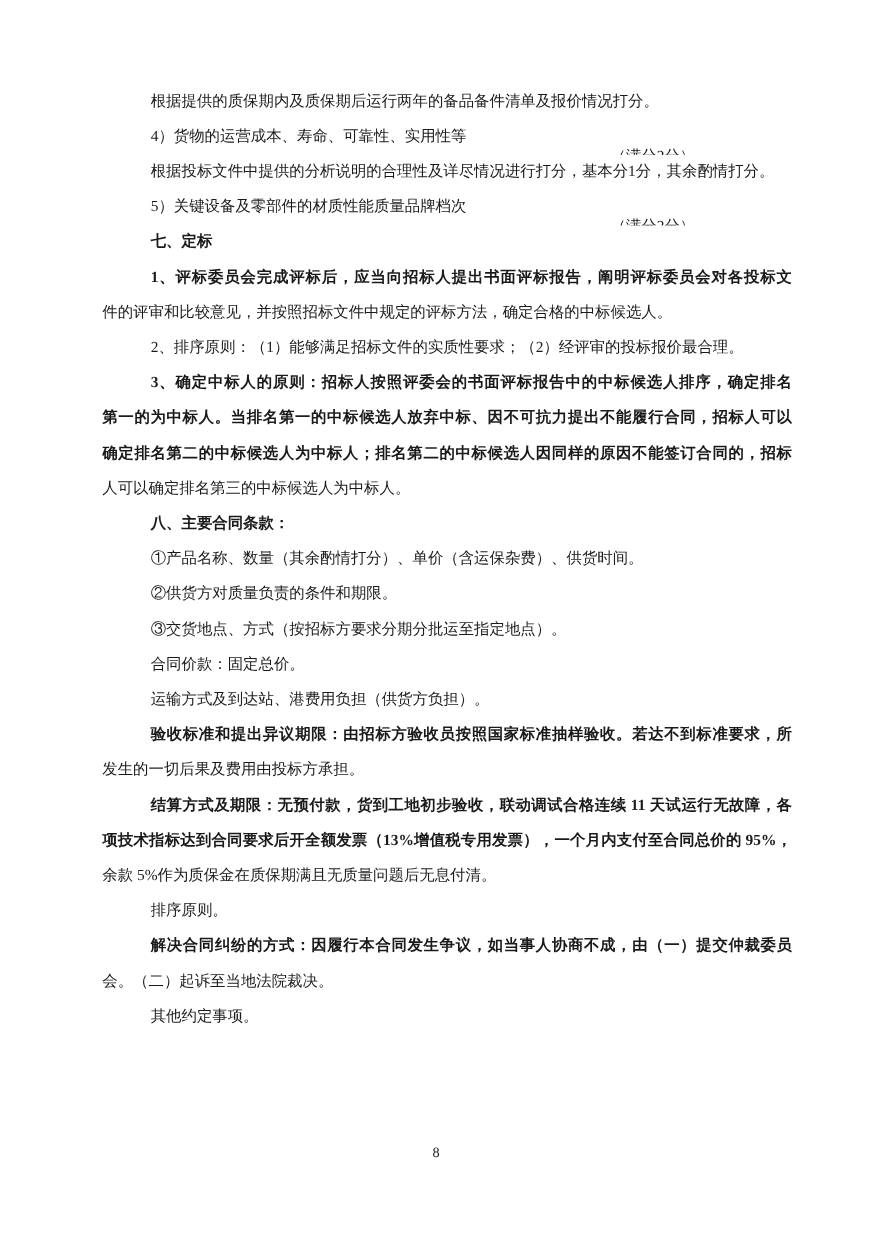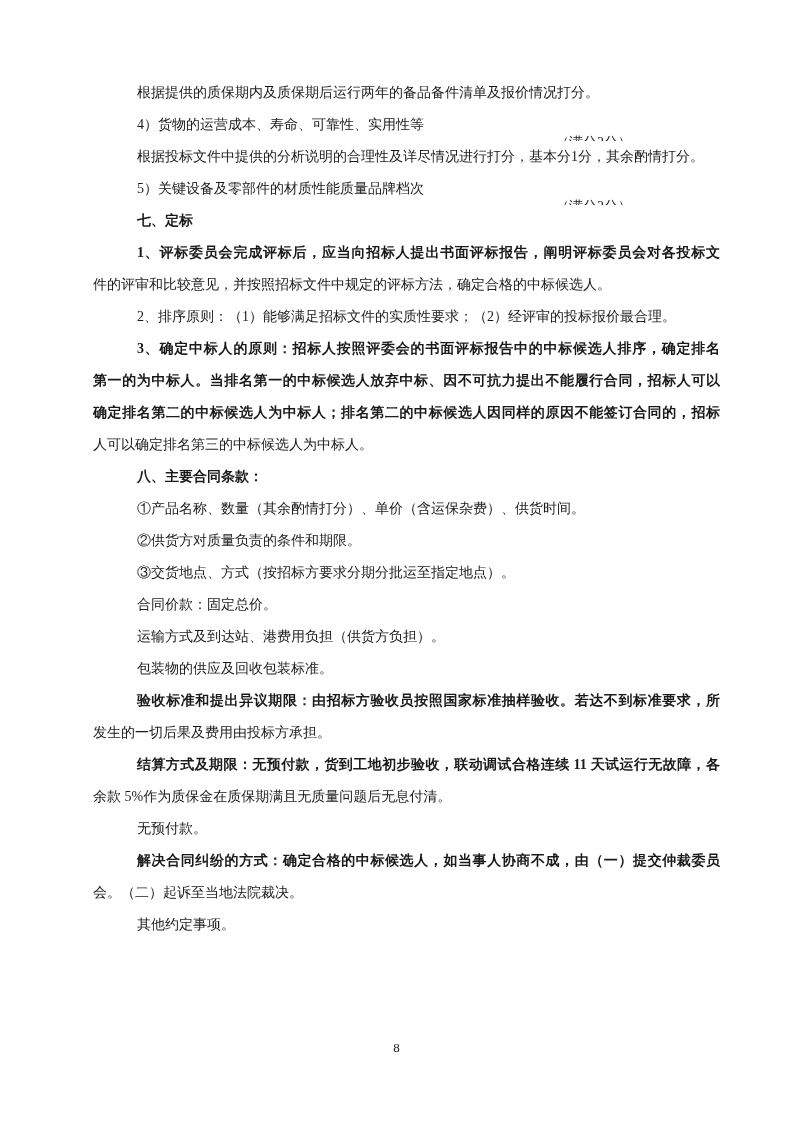--- a/index.html
+++ b/index.html
@@ -78,24 +78,24 @@
       <div class="line indent full"><span>3、确定中标人的原则：招标人按照评委会的书面评标报告中的中标候选人排序，确定排名</span></div>
       <div class="line full"><span>第一的为中标人。当排名第一的中标候选人放弃中标、因不可抗力提出不能履行合同，招标人可以</span></div>
       <div class="line full"><span>确定排名第二的中标候选人为中标人；排名第二的中标候选人因同样的原因不能签订合同的，招标</span></div>
       <div class="line"><span>人可以确定排名第三的中标候选人为中标人。</span></div>
       <div class="line indent bold"><span>八、主要合同条款：</span></div>
       <div class="line indent"><span>①产品名称、数量（其余酌情打分）、单价（含运保杂费）、供货时间。</span></div>
       <div class="line indent"><span>②供货方对质量负责的条件和期限。</span></div>
       <div class="line indent"><span>③交货地点、方式（按招标方要求分期分批运至指定地点）。</span></div>
       <div class="line indent"><span>合同价款：固定总价。</span></div>
       <div class="line indent"><span>运输方式及到达站、港费用负担（供货方负担）。</span></div>
-      <div class="line indent"><span>包装物的供应及回收包装标准。</span></div>
       <div class="line indent full"><span>验收标准和提出异议期限：由招标方验收员按照国家标准抽样验收。若达不到标准要求，所</span></div>
       <div class="line"><span>发生的一切后果及费用由投标方承担。</span></div>
       <div class="line indent full"><span>结算方式及期限：无预付款，货到工地初步验收，联动调试合格连续 11 天试运行无故障，各</span></div>
+      <div class="line full"><span>项技术指标达到合同要求后开全额发票（13%增值税专用发票），一个月内支付至合同总价的 95%，</span></div>
       <div class="line"><span>余款 5%作为质保金在质保期满且无质量问题后无息付清。</span></div>
-      <div class="line indent"><span>无预付款。</span></div>
-      <div class="line indent full"><span>解决合同纠纷的方式：确定合格的中标候选人，如当事人协商不成，由（一）提交仲裁委员</span></div>
+      <div class="line indent"><span>排序原则。</span></div>
+      <div class="line indent full"><span>解决合同纠纷的方式：因履行本合同发生争议，如当事人协商不成，由（一）提交仲裁委员</span></div>
       <div class="line"><span>会。（二）起诉至当地法院裁决。</span></div>
       <div class="line indent"><span>其他约定事项。</span></div>
     </main>
   <div class="page-footer">8</div>
 </div>
 
 </body></html>

